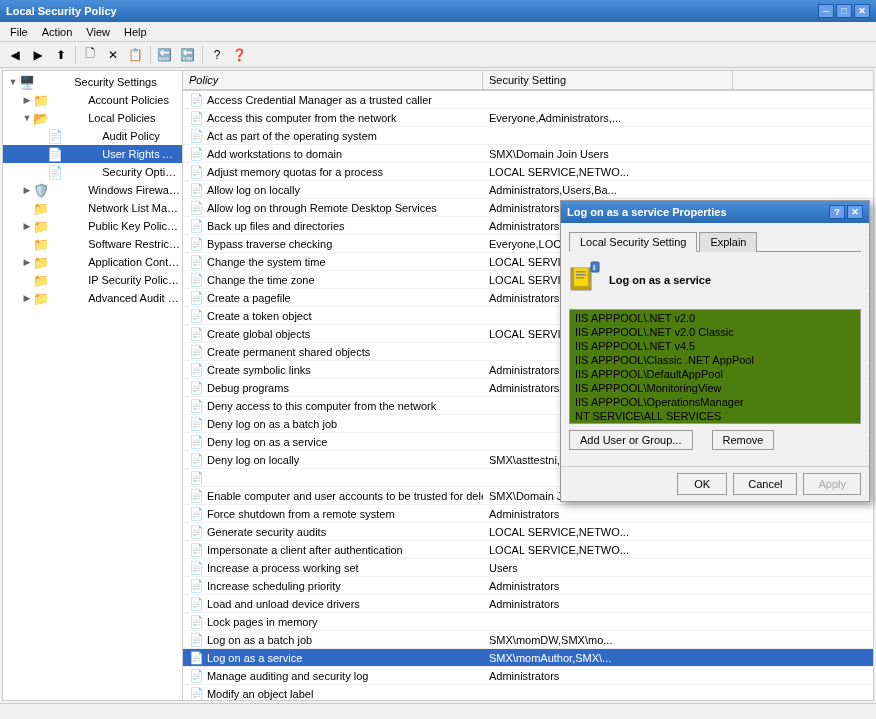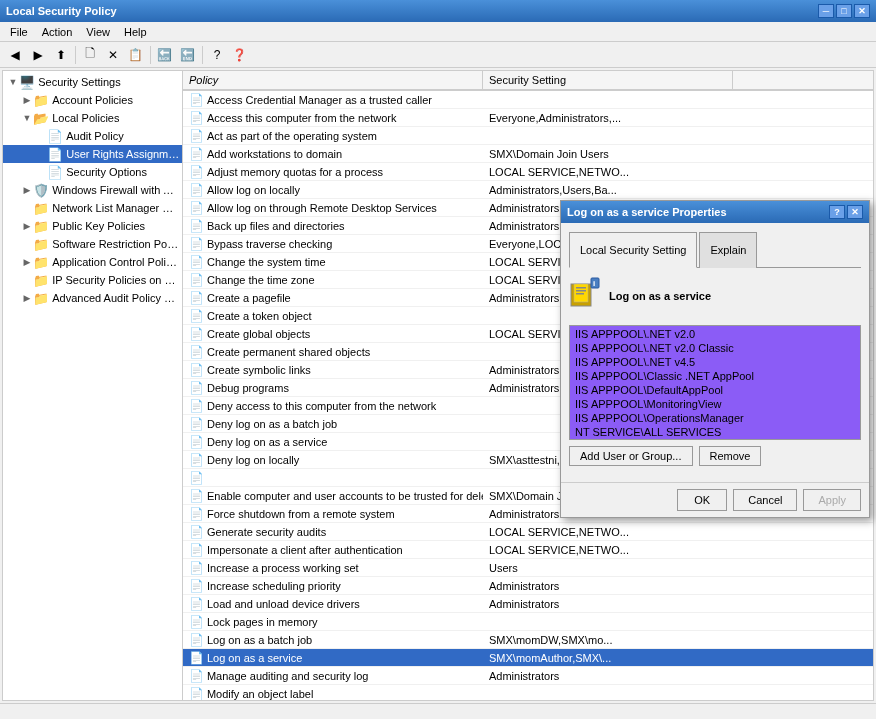--- a/index.html
+++ b/index.html
@@ -92,21 +92,21 @@
       padding: 1px 2px;
       cursor: pointer;
       white-space: nowrap;
       font-size: 11px;
       height: 18px;
     }
     .tree-item.selected { background: #316ac5; color: white; }
     .tree-item.selected .tree-icon { color: white; }
     .tree-expand { width: 12px; text-align: center; font-size: 9px; color: #666; flex-shrink: 0; }
     .tree-icon { margin-right: 3px; font-size: 13px; flex-shrink: 0; }
-    .tree-label { font-size: 11px; overflow: hidden; text-overflow: ellipsis; }
+    .tree-label { font-size: 11px; overflow: hidden; text-overflow: ellipsis; margin-left: 36px; }
     
     
     .list-panel {
       flex: 1;
       overflow-y: auto;
       overflow-x: auto;
       background: white;
     }
     .list-header {
       display: flex;
@@ -206,21 +206,21 @@
     }
     .dialog-content {
       padding: 8px;
     }
     .dialog-tabs {
       display: flex;
       border-bottom: 1px solid #999;
       margin-bottom: 8px;
     }
     .dialog-tab {
-      padding: 11px 10px;
+      padding: 3px 10px;
       border: 1px solid #999;
       border-bottom: none;
       background: #e0e0e0;
       cursor: pointer;
       font-size: 11px;
       margin-right: 2px;
       position: relative;
       top: 1px;
     }
     .dialog-tab.active {
@@ -239,34 +239,34 @@
       color: #666;
     }
     .dialog-policy-title {
       font-size: 11px;
       font-weight: bold;
     }
     .dialog-listbox {
       width: 100%;
       height: 115px;
       border: 1px solid #999;
-      background: #8b5cf6;
+      background: #4d7c0f;
       overflow-y: scroll;
       font-size: 11px;
       padding: 1px;
       margin-bottom: 6px;
     }
     .listbox-item {
       padding: 1px 4px;
       cursor: pointer;
       white-space: nowrap;
     }
     .dialog-buttons-row {
       display: flex;
-      gap: 6px;
+      gap: 19px;
       margin-bottom: 8px;
     }
     .dialog-action-btn {
       padding: 3px 10px;
       background: #f0f0f0;
       border: 1px solid #999;
       font-size: 11px;
       cursor: pointer;
     }
     .dialog-footer {

